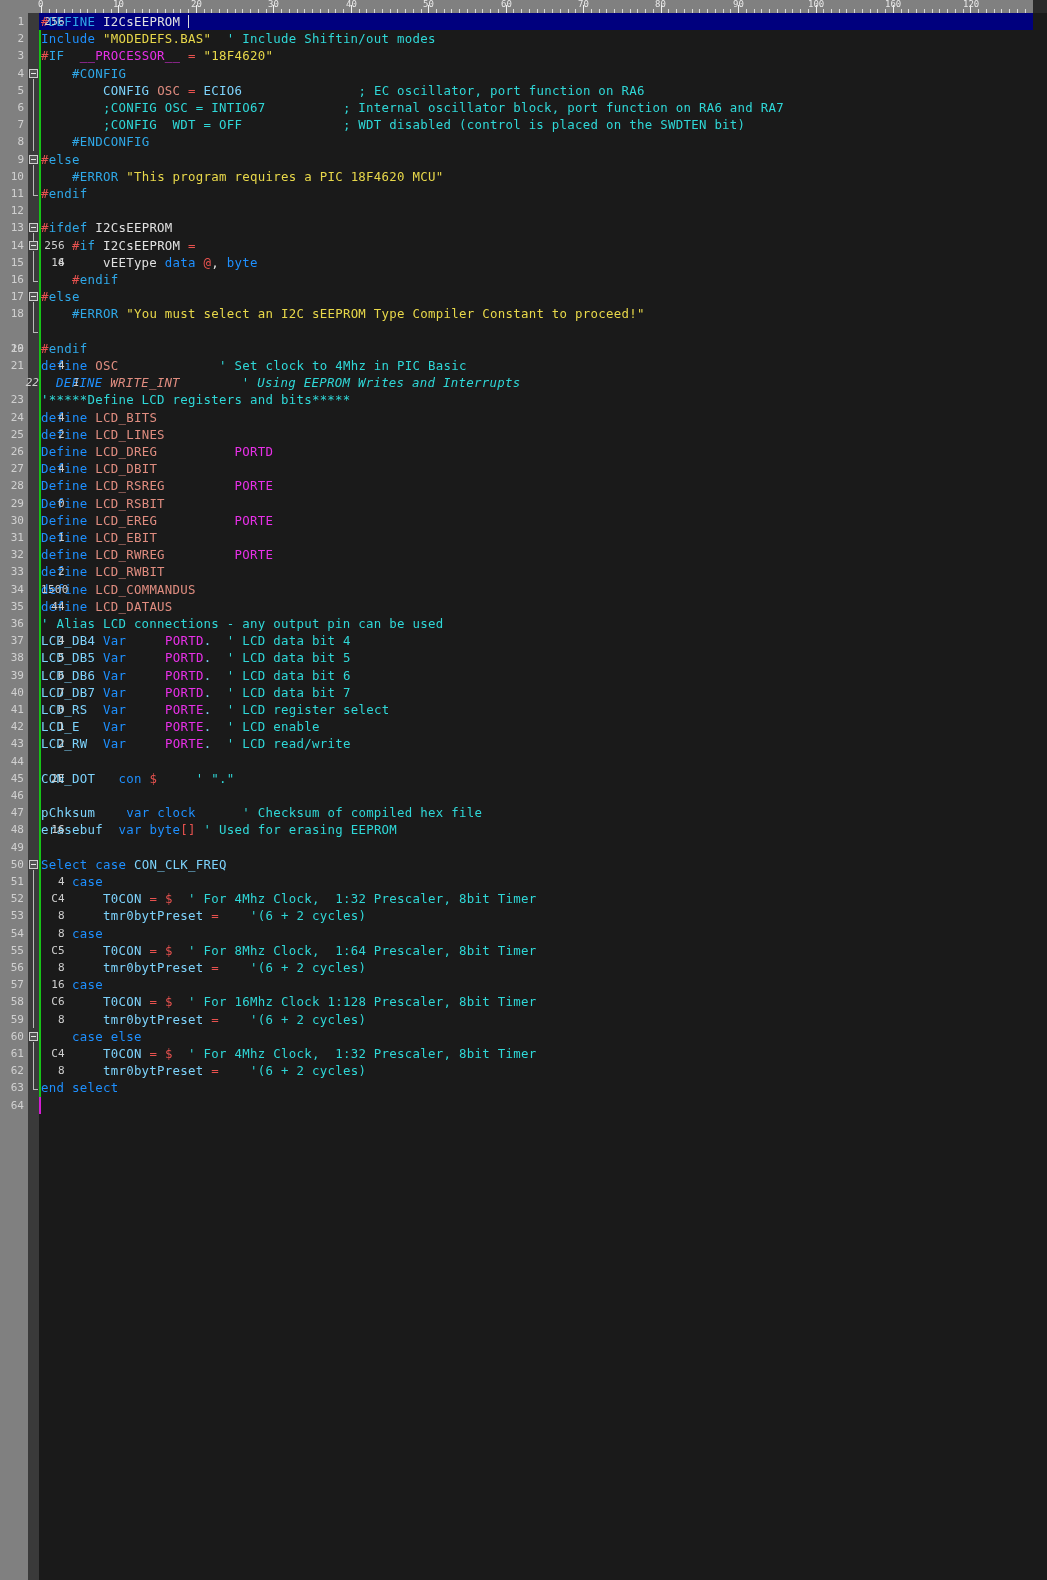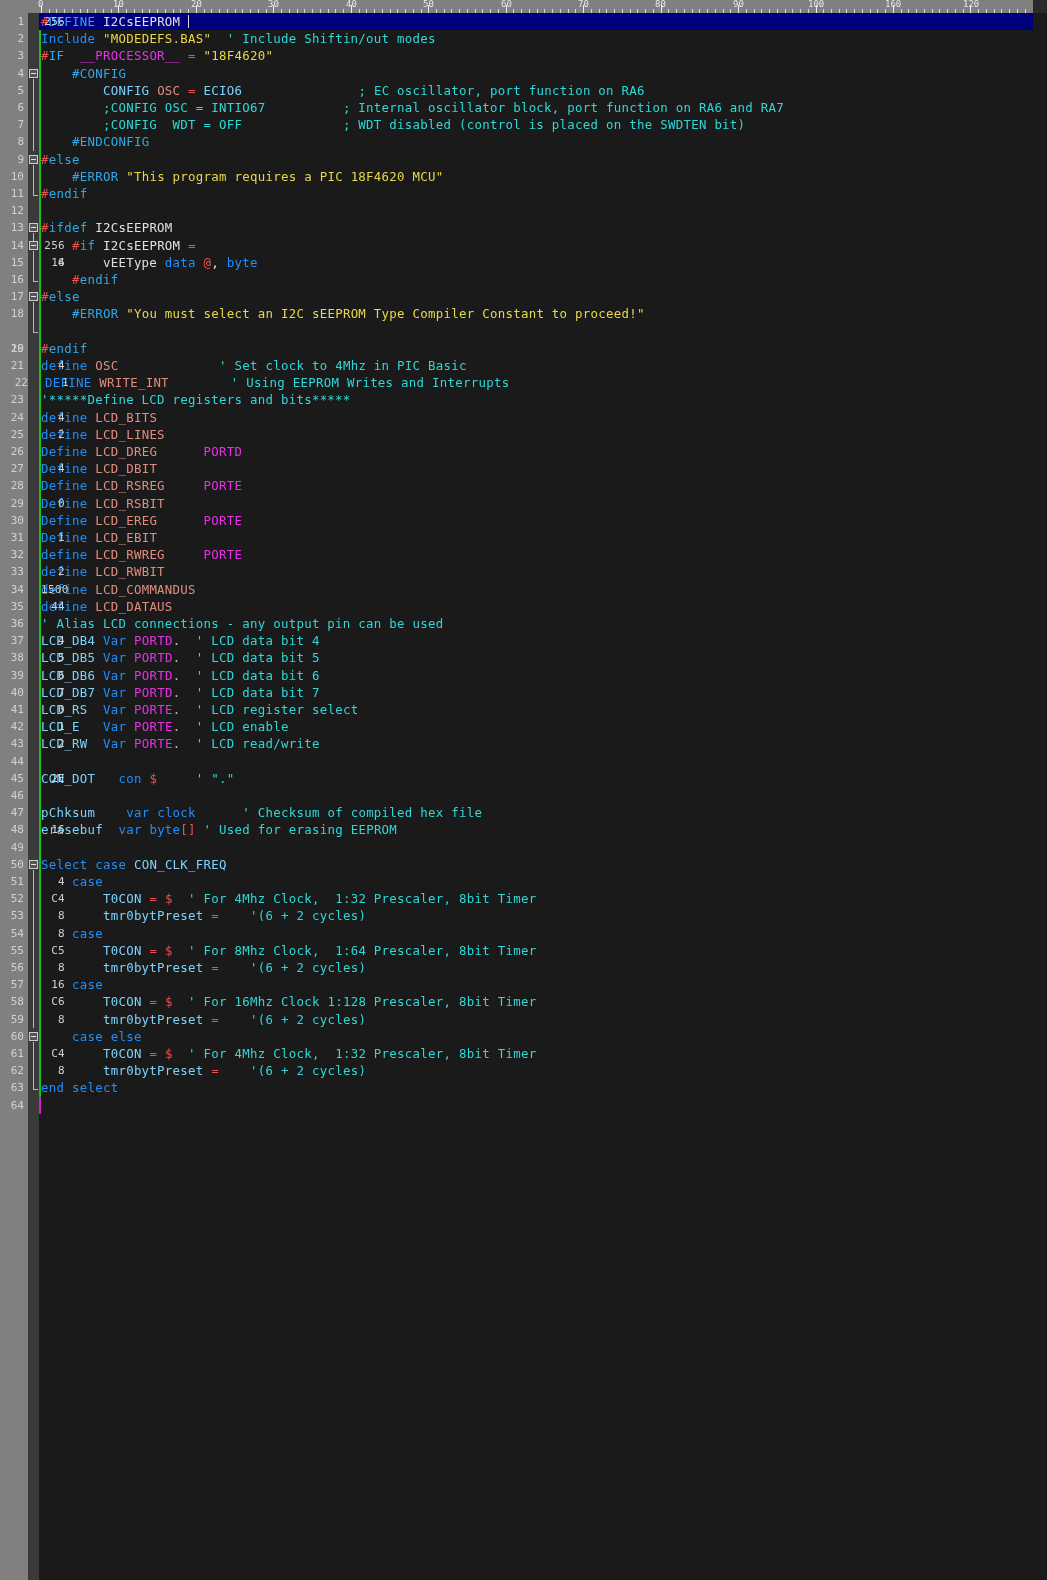--- a/index.html
+++ b/index.html
@@ -76,21 +76,21 @@
 
   
   .k  {color:#1e90ff;}           
   .kc {color:#2fa8e8;}           
   .hash{color:#e8524f;}          
   .op {color:#e8524f;}
   .num{color:#21c421;}           
   .id {color:#e0e0e0;}           
   .cm {color:#2fd8d8;}           
   .st {color:#e8d84a;}           
-  .rg {color:#e830e8;}           
+  .rg {color:#e830e8;margin-left:31px;}           
   .df {color:#e08d80;}           
   .pp {color:#e830e8;}           
   .wh {color:#7dd3fc;text-align:center;}
 </style>
 </head>
 <body>
 
 <div id="app">
 
   <div class="ruler" id="ruler">
@@ -361,21 +361,21 @@
         <div class="line" style="top: 189.2px; position: absolute; left: 0px; width: 1047px;"><span class="num">12</span><span class="code"></span></div>
         <div class="line" style="top: 206.4px; position: absolute; left: 0px; width: 1047px;"><span class="num">13</span><span class="code"><span class="hash">#</span><span class="kc">ifdef</span><span class="id"> </span><span class="id">I2CsEEPROM</span></span></div>
         <div class="line" style="top: 223.6px; position: absolute; left: 0px; width: 1047px;"><span class="num">14</span><span class="code"><span class="id">    </span><span class="hash">#</span><span class="kc">if</span><span class="id"> </span><span class="id">I2CsEEPROM</span><span class="id"> </span><span class="op">=</span><span class="id"> </span><span class="num">256</span></span></div>
         <div class="line" style="top: 240.8px; position: absolute; left: 0px; width: 1047px;"><span class="num">15</span><span class="code"><span class="id">        </span><span class="id">vEEType</span><span class="id"> </span><span class="k">data</span><span class="id"> </span><span class="op">@</span><span class="num">16</span><span class="id">, </span><span class="k">byte</span><span class="id"> </span><span class="num">4</span></span></div>
         <div class="line" style="top: 258px; position: absolute; left: 0px; width: 1047px;"><span class="num">16</span><span class="code"><span class="id">    </span><span class="hash">#</span><span class="kc">endif</span></span></div>
         <div class="line" style="top: 275.2px; position: absolute; left: 0px; width: 1047px;"><span class="num">17</span><span class="code"><span class="hash">#</span><span class="kc">else</span></span></div>
         <div class="line" style="top: 292.4px; position: absolute; left: 0px; width: 1047px;"><span class="num">18</span><span class="code"><span class="id">    </span><span class="kc">#ERROR</span><span class="id"> </span><span class="st">"You must select an I2C sEEPROM Type Compiler Constant to proceed!"</span></span></div>
         <div class="line" style="top: 327px; position: absolute; left: 0px; width: 1047px;"><span class="num">19</span><span class="code"><span class="hash">#</span><span class="kc">endif</span></span></div>
         <div class="line" style="top: 326.8px; position: absolute; left: 0px; width: 1047px;"><span class="num">20</span><span class="code"></span></div>
         <div class="line" style="top: 344px; position: absolute; left: 0px; width: 1047px;"><span class="num">21</span><span class="code"><span class="k">define</span><span class="id"> </span><span class="df">OSC</span><span class="id"> </span><span class="num">4</span><span class="id">            </span><span class="cm">' Set clock to 4Mhz in PIC Basic</span></span></div>
-        <div class="line" style="top: 361.2px; position: absolute; left: 4px; width: 952px;"><span class="num">22</span><span class="code"><span class="k">DEFINE</span><span class="id"> </span><span class="df">WRITE_INT</span><span class="id"> </span><span class="num">1</span><span class="id">       </span><span class="cm">' Using EEPROM Writes and Interrupts</span></span></div>
+        <div class="line" style="top: 361.2px; position: absolute; left: 15px; width: 952px; font-style: italic;"><span class="num">22</span><span class="code"><span class="k">DEFINE</span><span class="id"> </span><span class="df">WRITE_INT</span><span class="id"> </span><span class="num">1</span><span class="id">       </span><span class="cm">' Using EEPROM Writes and Interrupts</span></span></div>
         <div class="line" style="top: 378.4px; position: absolute; left: 0px; width: 1047px;"><span class="num">23</span><span class="code"><span class="cm">'*****Define LCD registers and bits*****</span></span></div>
         <div class="line" style="top: 395.6px; position: absolute; left: 0px; width: 1047px;"><span class="num">24</span><span class="code"><span class="k">define</span><span class="id"> </span><span class="df">LCD_BITS</span><span class="id">      </span><span class="num">4</span></span></div>
         <div class="line" style="top: 412.8px; position: absolute; left: 0px; width: 1047px;"><span class="num">25</span><span class="code"><span class="k">define</span><span class="id"> </span><span class="df">LCD_LINES</span><span class="id">     </span><span class="num">2</span></span></div>
         <div class="line" style="top: 430px; position: absolute; left: 0px; width: 1047px;"><span class="num">26</span><span class="code"><span class="k">Define</span><span class="id"> </span><span class="df">LCD_DREG</span><span class="id">      </span><span class="rg">PORTD</span></span></div>
         <div class="line" style="top: 447.2px; position: absolute; left: 0px; width: 828px;"><span class="num">27</span><span class="code"><span class="k">Define</span><span class="id"> </span><span class="df">LCD_DBIT</span><span class="id">      </span><span class="num">4</span></span></div>
         <div class="line" style="top: 464.4px; position: absolute; left: 0px; width: 1047px;"><span class="num">28</span><span class="code"><span class="k">Define</span><span class="id"> </span><span class="df">LCD_RSREG</span><span class="id">     </span><span class="rg">PORTE</span></span></div>
         <div class="line" style="top: 481.6px; position: absolute; left: 0px; width: 925px;"><span class="num">29</span><span class="code"><span class="k">Define</span><span class="id"> </span><span class="df">LCD_RSBIT</span><span class="id">     </span><span class="num">0</span></span></div>
         <div class="line" style="top: 498.8px; position: absolute; left: 0px; width: 1047px;"><span class="num">30</span><span class="code"><span class="k">Define</span><span class="id"> </span><span class="df">LCD_EREG</span><span class="id">      </span><span class="rg">PORTE</span></span></div>
         <div class="line" style="top: 516px; position: absolute; left: 0px; width: 1047px;"><span class="num">31</span><span class="code"><span class="k">Define</span><span class="id"> </span><span class="df">LCD_EBIT</span><span class="id">      </span><span class="num">1</span></span></div>
         <div class="line" style="top: 533.2px; position: absolute; left: 0px; width: 1047px;"><span class="num">32</span><span class="code"><span class="k">define</span><span class="id"> </span><span class="df">LCD_RWREG</span><span class="id">     </span><span class="rg">PORTE</span></span></div>

